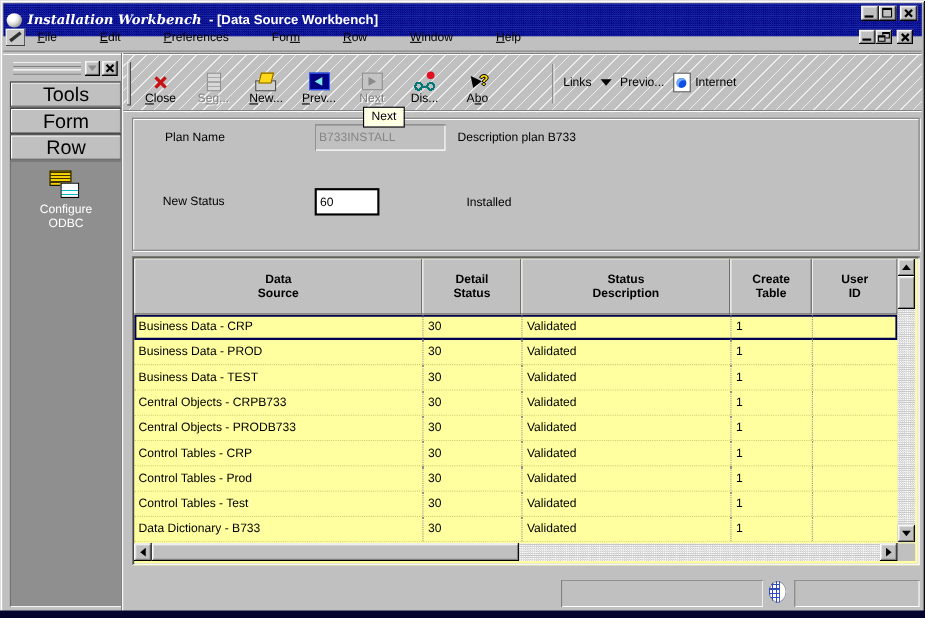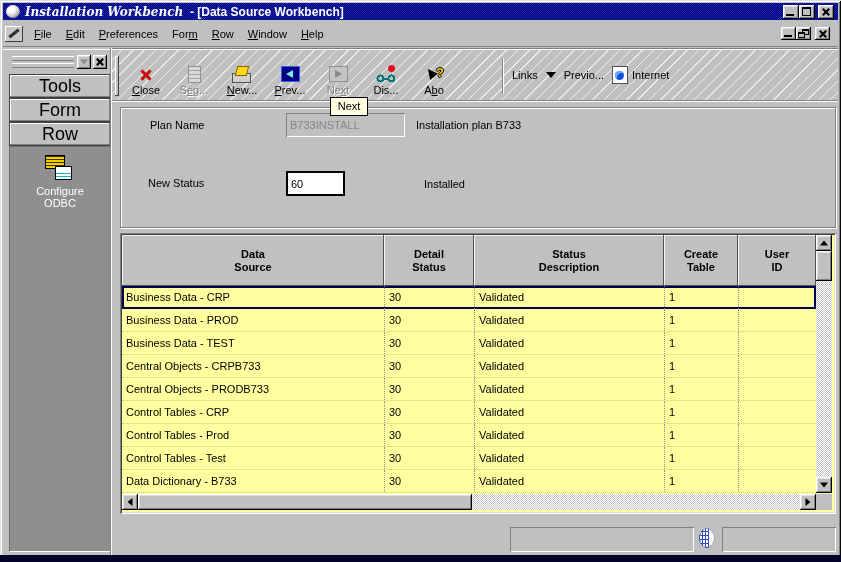--- a/index.html
+++ b/index.html
@@ -10,21 +10,21 @@
   .u{text-decoration:underline;}
   .raised{background:#c0c0c0;box-shadow:inset -1px -1px 0 #000,inset 1px 1px 0 #fff,inset -2px -2px 0 #808080,inset 2px 2px 0 #dfdfdf;}
   .raisedthin{background:#c0c0c0;box-shadow:inset -1px -1px 0 #404040,inset 1px 1px 0 #fff;}
   .sunken{box-shadow:inset 1px 1px 0 #808080,inset -1px -1px 0 #fff,inset 2px 2px 0 #404040,inset -2px -2px 0 #dfdfdf;}
   .sunkenthin{box-shadow:inset 1px 1px 0 #808080,inset -1px -1px 0 #fff;}
   .etched{border:1px solid #808080;box-shadow:inset 1px 1px 0 #fff,1px 1px 0 #fff;}
   .dither{background:repeating-conic-gradient(#ffffff 0% 25%,#c6c6c6 0% 50%) 0 0/2px 2px;}
   .hatch{background-color:#c0c0c0;background-image:repeating-linear-gradient(135deg,rgba(255,255,255,.7) 0 1px,transparent 1px 8px);}
 
   
-  #titlebar{left:3px;top:3px;width:835px;height:17px;display:flex;align-items:center;
+  #titlebar{left:3px;top:3px;width:835px;height:30px;display:flex;align-items:center;
     background:repeating-conic-gradient(#000080 0% 25%,#1a28a8 0% 50%) 0 0/2px 2px;}
   .sphere{width:14px;height:13px;border-radius:50%;margin:0 5px 0 3px;
     background:radial-gradient(circle at 35% 30%,#ffffff 0 25%,#d8d8d8 50%,#606060 95%);}
   #title-text{color:#fff;font-weight:bold;font-size:12px;white-space:pre;}
   #title-text .app{font-style:italic;font-family:"DejaVu Serif",serif;}
   .win-btn{position:absolute;width:16px;height:14px;}
   .g-min::before{content:'';position:absolute;left:3px;bottom:3px;width:8px;height:2px;background:#000;}
   .g-max::before{content:'';position:absolute;left:3px;top:2px;width:9px;height:9px;border:1px solid #000;border-top-width:2px;box-sizing:border-box;}
   .g-restore::before{content:'';position:absolute;right:2px;top:2px;width:7px;height:6px;border:1px solid #000;border-top-width:2px;box-sizing:border-box;}
   .g-restore::after{content:'';position:absolute;left:2px;bottom:2px;width:7px;height:6px;border:1px solid #000;border-top-width:2px;box-sizing:border-box;background:#c0c0c0;}
@@ -120,21 +120,21 @@
   <div id="titlebar" class="abs">
     <span class="sphere"></span>
     <span id="title-text"><span class="app">Installation Workbench</span><span>  - [Data Source Workbench]</span></span>
   </div>
   <div class="win-btn raised g-min" style="left:783px;top:5px;"></div>
   <div class="win-btn raised g-max" style="left:799px;top:5px;"></div>
   <div class="win-btn raised g-close" style="left:818px;top:5px;"></div>
 
   <div id="menubar" class="abs">
     <span class="app-icon"></span>
-    <span id="menu-items" style="display:flex;">
+    <span id="menu-items" style="display:flex;gap:25px;">
         <span class="menu-item"><span class="u">F</span>ile</span>
         <span class="menu-item"><span class="u">E</span>dit</span>
         <span class="menu-item"><span class="u">P</span>references</span>
         <span class="menu-item">For<span class="u">m</span></span>
         <span class="menu-item"><span class="u">R</span>ow</span>
         <span class="menu-item"><span class="u">W</span>indow</span>
         <span class="menu-item"><span class="u">H</span>elp</span>
       </span>
   </div>
   <div class="win-btn raised g-min" style="left:781px;top:27px;width:15px;height:13px;"></div>
@@ -209,21 +209,21 @@
       <span class="internet-icon"></span>
       <span class="lbl" style="margin-left:-4px;">Internet</span>
     </div>
   </div>
 
   <div class="abs etched" style="left:120px;top:107px;width:714px;height:119px;"></div>
   <div id="tooltip" class="abs" style="left:330px;top:97px;width:36px;height:17px;"><span>Next</span></div>
 
   <span class="abs lbl" style="left:150px;top:119px;">Plan Name</span>
   <input class="abs field-disabled sunkenthin" style="left: 286px; top: 113px; width: 115px; height: 24px;" disabled="" value="B733INSTALL">
-  <span class="abs lbl" style="left:416px;top:119px;">Installation plan B733</span>
+  <span class="abs lbl" style="left:416px;top:119px;">Description plan B733</span>
 
   <span class="abs lbl" style="left:148px;top:177px;">New Status</span>
   <input class="abs field-active" style="left: 286px; top: 171px; width: 52px; height: 21px;" value="60">
   <span class="abs lbl" style="left:424px;top:178px;">Installed</span>
 
   <div id="grid" class="abs sunken" style="left:120px;top:233px;width:716px;height:281px;">
     <div id="grid-header" class="abs" style="left:2px;top:2px;width:694px;height:51px;">
         <div class="gh-cell" style="width: 262px;">
           <div>Data</div>
           <div>Source</div>

